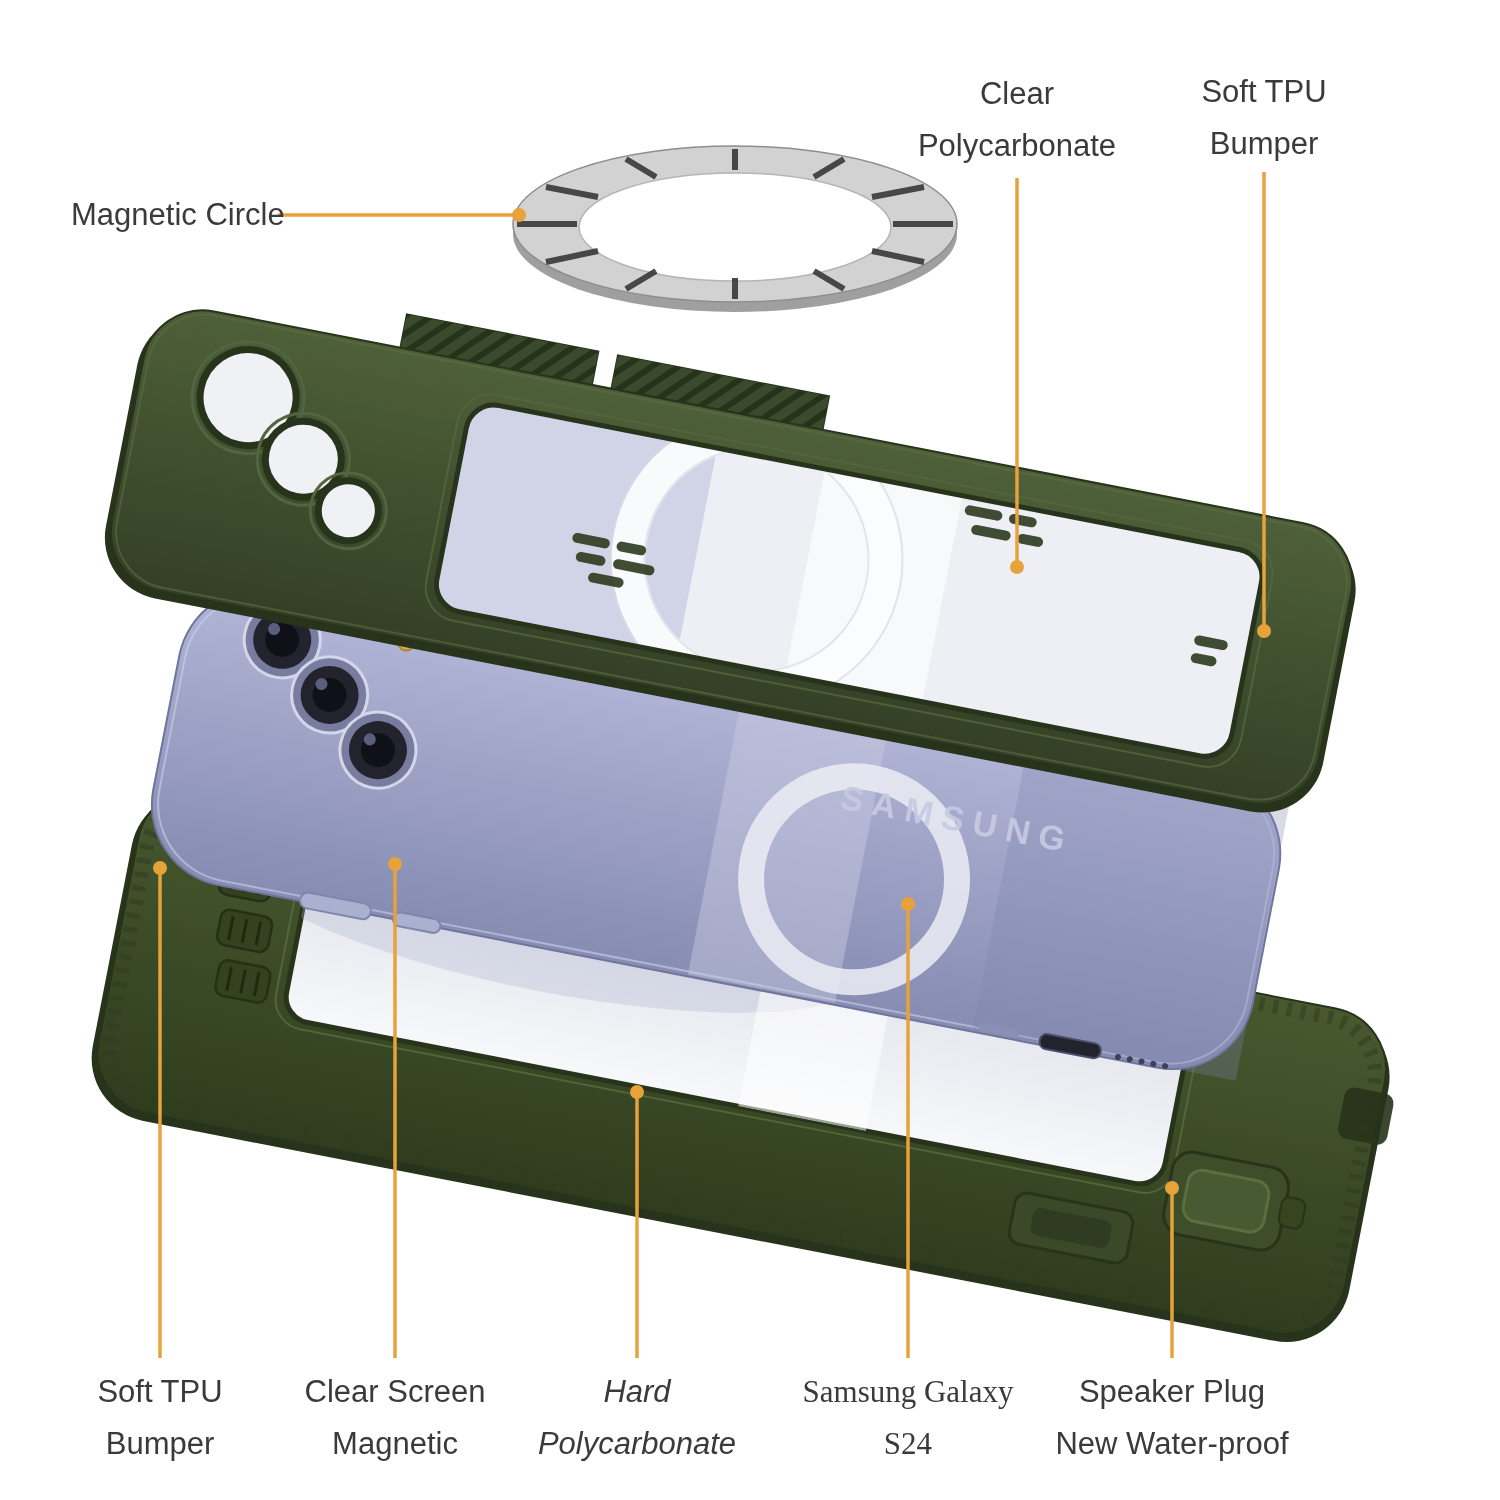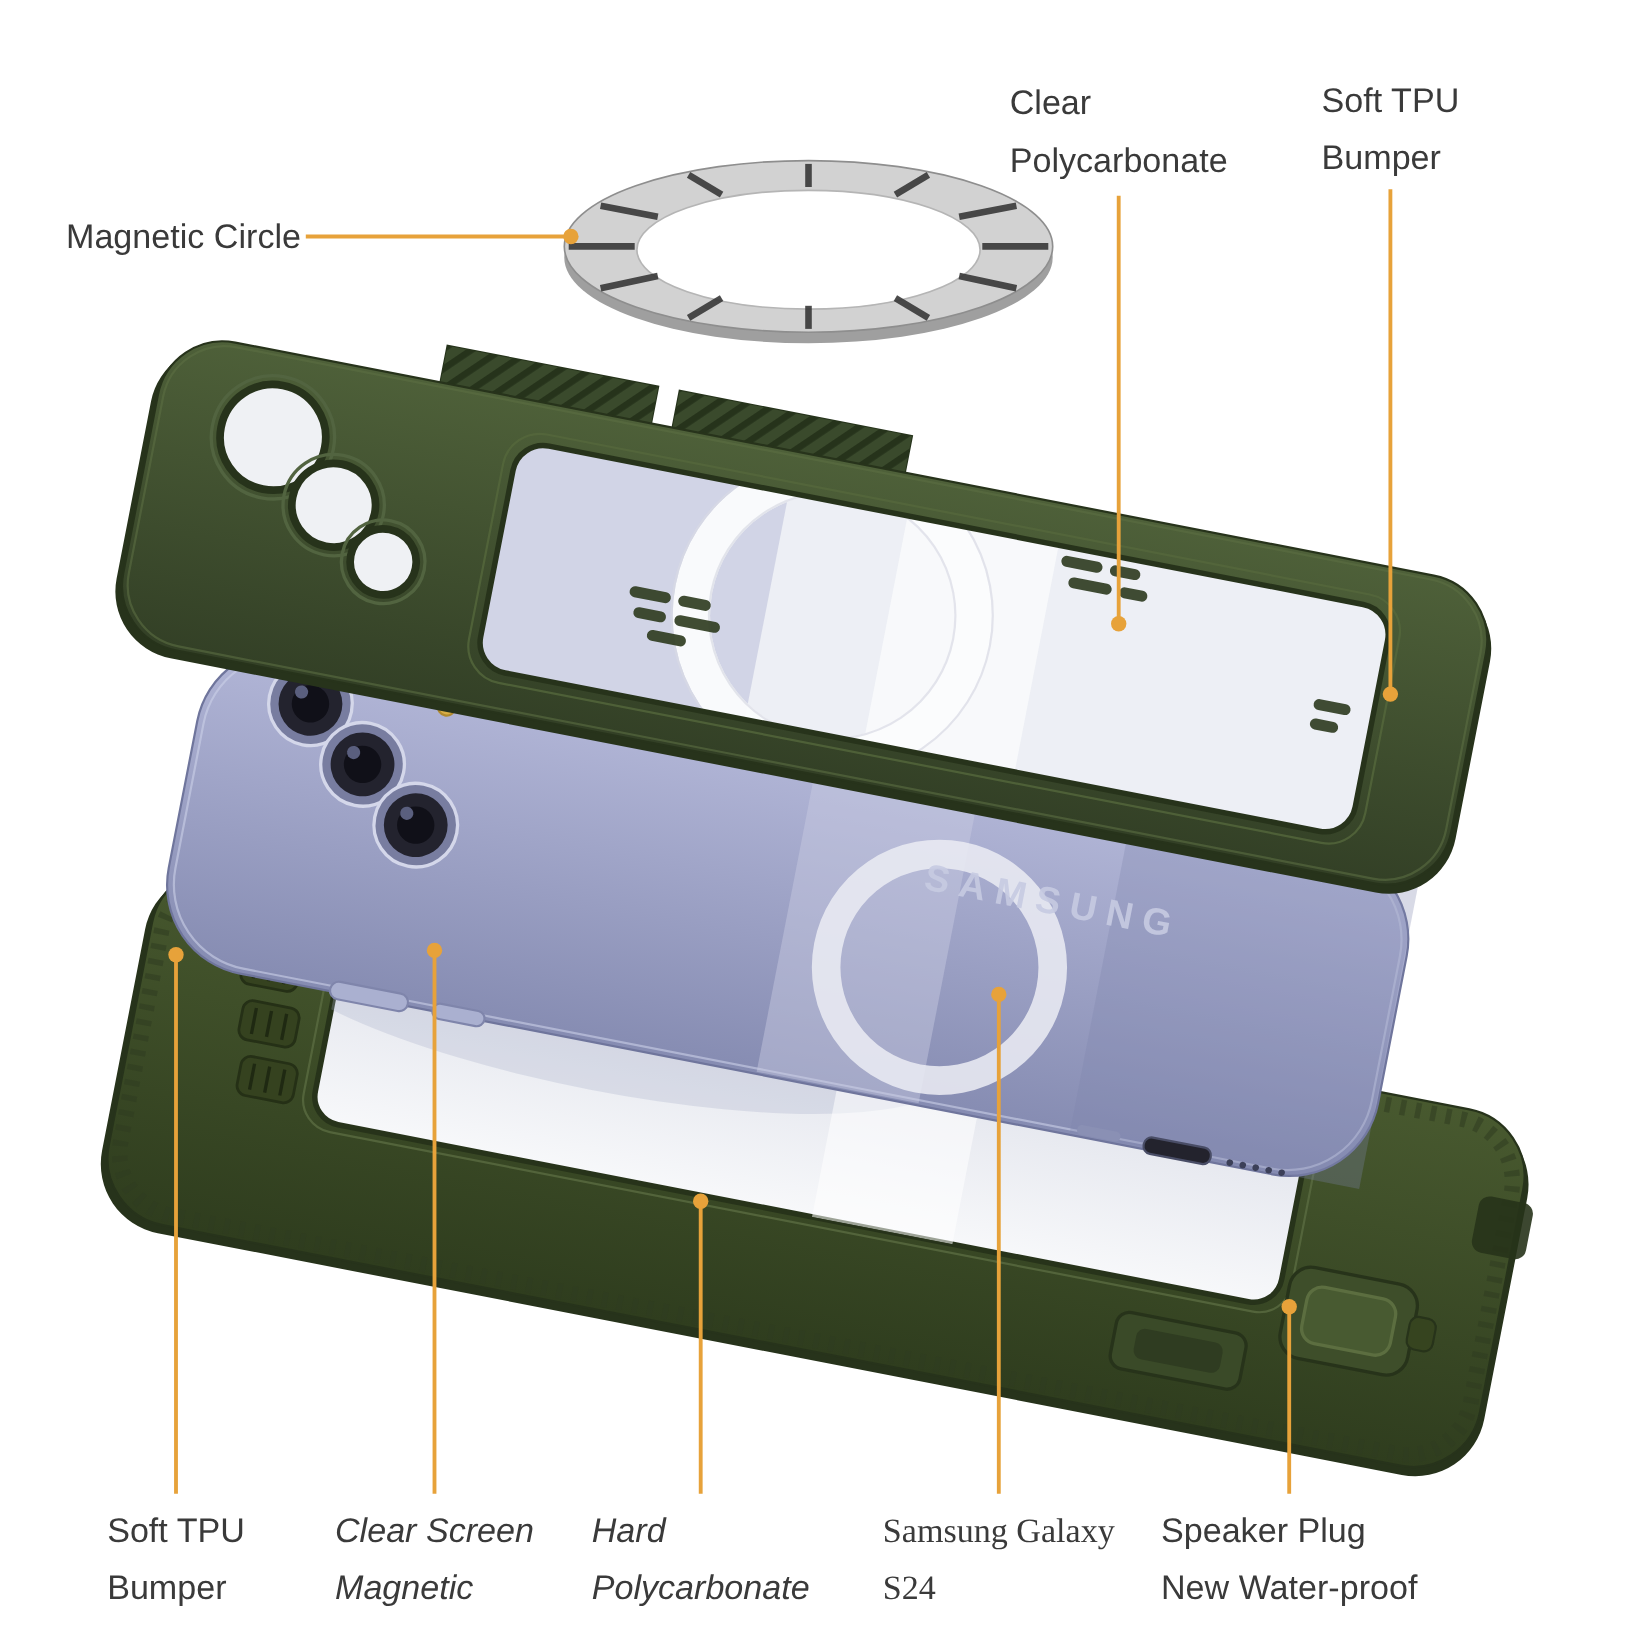--- a/index.html
+++ b/index.html
@@ -2,24 +2,24 @@
 <html><head>
 <meta charset="utf-8">
 <style>
   html,body { margin:0; padding:0; background:#ffffff; }
   .stage {
     position:relative; width:1500px; height:1500px; background:#ffffff;
     font-family:"Liberation Sans", sans-serif; overflow:hidden;
   }
   svg.scene { position:absolute; left:0; top:0; display:block; }
   .label {
-    position:absolute; transform:translateX(-50%); 
+    position:absolute; transform:translateX(-50%); text-align:center;
     font-size:31px; line-height:52px; color:#3a3a3a; white-space:nowrap;
   }
-  .label.align-left { transform:none; text-align:right; }
+  .label.align-left { transform:none; text-align:right;margin-left:11px; }
 </style>
 </head>
 <body>
 
 <div class="stage">
 
 <svg class="scene" width="1500" height="1500" viewBox="0 0 1500 1500">
   <defs>
     <linearGradient id="gFrame" x1="0" y1="0" x2="0" y2="1">
       <stop offset="0" stop-color="#4e6039"></stop>
@@ -236,21 +236,21 @@
 <div class="label" style="left:1264px; top:66px;">
   <div>Soft TPU</div>
   <div>Bumper</div>
 </div>
 
 <div class="label" style="left:160px; top:1366px;">
   <div>Soft TPU</div>
   <div>Bumper</div>
 </div>
 
-<div class="label" style="left:395px; top:1366px;font-style:italic;">
+<div class="label" style="left:395px; top:1366px;">
   <div>Clear Screen</div>
   <div>Magnetic</div>
 </div>
 
 <div class="label" style="left:637px; top:1366px;font-style:italic;">
   <div>Hard</div>
   <div>Polycarbonate</div>
 </div>
 
 <div class="label" style="left:908px; top:1366px;font-family:Liberation Serif, serif;">

